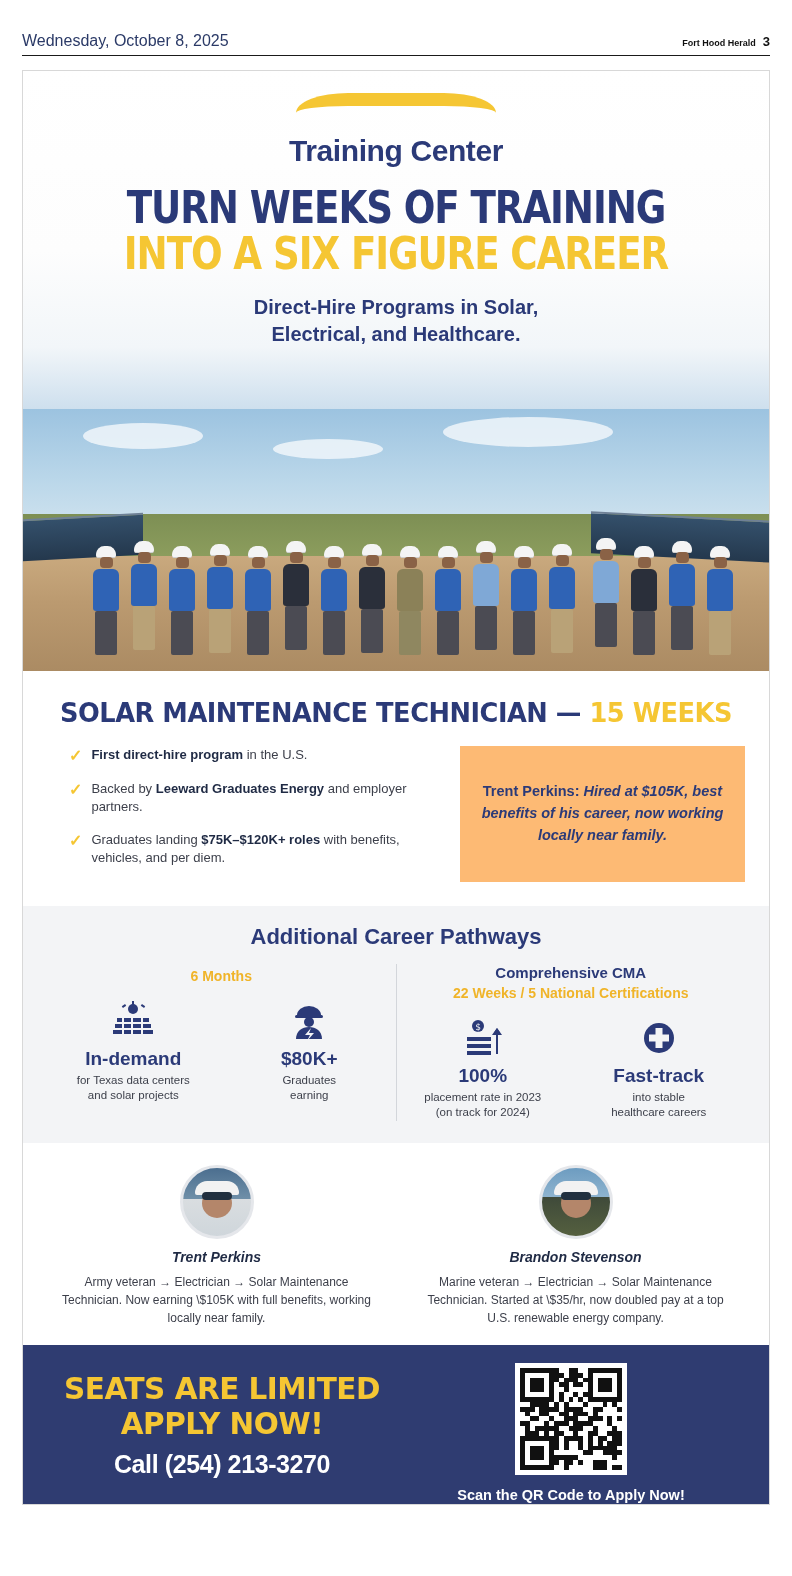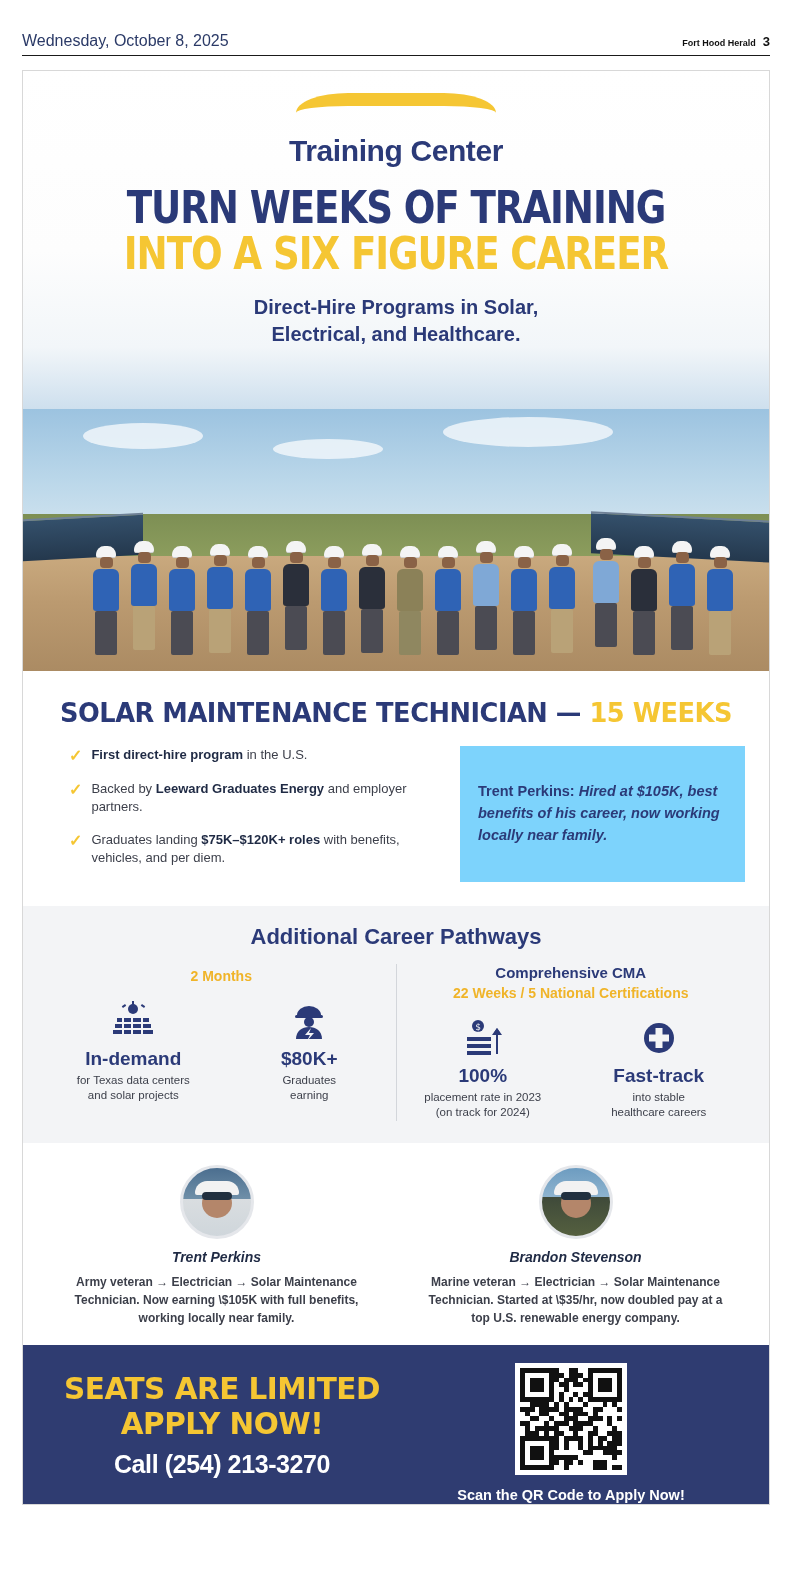--- a/index.html
+++ b/index.html
@@ -95,22 +95,22 @@
   .sec-title .blue { color: #2b3a78; }
   .sec-title .gold { color: #f5c633; }
 
   .solar-body { display: flex; padding: 14px 24px 24px; gap: 18px; }
   .bullets { width: 395px; padding-left: 22px; }
   .bullet { display: flex; gap: 9px; margin-bottom: 14px; }
   .check { color: #f5c633; font-size: 16px; font-weight: 700; line-height: 1.25; }
   .btext { font-size: 13px; line-height: 1.42; color: #3c3f4a; }
   .btext b { color: #1f2a44; }
   .quote-box {
-    flex: 1; background: #7dd3fc; padding: 18px 18px;
-    display: flex; align-items: center;
+    flex: 1; background: #fdba74; padding: 18px 18px;
+    display: flex; align-items: center; text-align: center;
   }
   .quote-txt { font-size: 14.5px; line-height: 1.5; color: #2b3a78; font-weight: 700; }
   .quote-txt .it { font-style: italic; }
 
   
   .pathways { background: #f3f4f6; padding: 18px 24px 22px; }
   .pw-title { text-align: center; font-size: 22px; font-weight: 700; color: #2b3a78; margin-bottom: 14px; }
   .pw-cols { display: flex; }
   .pw-col { flex: 1; padding: 0 10px; }
   .pw-col.left { border-right: 1px solid #d3d6db; }
@@ -128,21 +128,21 @@
   .avatar {
     width: 74px; height: 74px; border-radius: 50%; margin: 0 auto 10px;
     border: 3px solid #e5e7eb; overflow: hidden; position: relative;
   }
   .av1 { background: linear-gradient(180deg,#4b6e8f 0%, #6f8fa8 45%, #d9dde0 46%, #cfd6db 100%); }
   .av2 { background: linear-gradient(180deg,#6d9cc0 0%, #8db3cf 42%, #3f4a3a 43%, #55603f 100%); }
   .av-face { position: absolute; left: 50%; top: 30%; width: 30px; height: 30px; margin-left: -15px; background: #b4866a; border-radius: 50%; }
   .av-cap { position: absolute; left: 50%; top: 20%; width: 44px; height: 14px; margin-left: -22px; background: #f2f2f2; border-radius: 12px 12px 2px 2px; }
   .av-glass { position: absolute; left: 50%; top: 36%; width: 30px; height: 8px; margin-left: -15px; background: #22303f; border-radius: 4px; }
   .testi-name { font-size: 14px; font-weight: 700; font-style: italic; color: #1f2a44; }
-  .testi-body { font-size: 12px; line-height: 1.5; color: #3c3f4a; margin-top: 8px; padding: 0 14px; font-weight: bold; }
+  .testi-body { font-size: 12px; line-height: 1.5; color: #3c3f4a; margin-top: 8px; padding: 0 14px; }
 
   
   .cta { background: #2f3c71; color: #fff; padding: 18px 24px 10px; display: flex; }
   .cta-left { width: 350px; text-align: center; padding-top: 8px; }
   .cta-l1 {
     font-family: "DejaVu Sans", sans-serif; font-weight: 700;
     font-size: 31px; color: #f5c633; letter-spacing: -.5px; line-height: 1.12; transform: scaleX(.95);
   }
   .cta-call { font-size: 25px; font-weight: 700; color: #fff; margin-top: 10px; letter-spacing: -.4px; }
   .cta-right { flex: 1; text-align: center; }
@@ -324,21 +324,21 @@
           </div>
         </div>
       </div>
     </div>
 
     <div class="pathways">
       <div class="pw-title">Additional Career Pathways</div>
       <div class="pw-cols">
 
         <div class="pw-col left">
-          <div class="pw-s">2 Months</div>
+          <div class="pw-s">6 Months</div>
           <div class="pw-items">
             <div class="pw-item">
               <div class="pw-icon">
                 <svg width="44" height="40" viewBox="0 0 44 40" fill="#2b3a78">
                   <circle cx="22" cy="8" r="5"></circle>
                   <rect x="21" y="0" width="2" height="4"></rect>
                     <rect x="11" y="4" width="4" height="2" transform="rotate(-35 13 5)"></rect>
                   <rect x="30" y="4" width="4" height="2" transform="rotate(35 32 5)"></rect>
                   <rect x="6" y="17" width="32" height="4"></rect>
                     <rect x="4" y="23" width="36" height="4"></rect>

